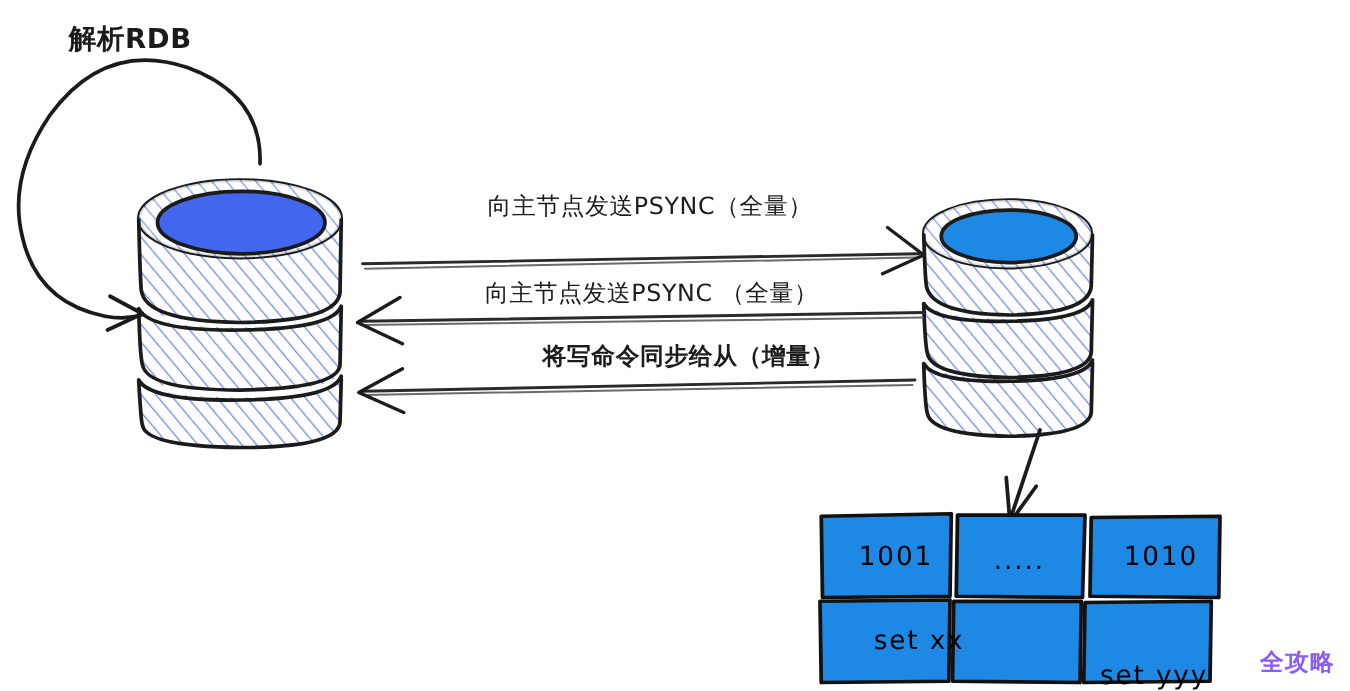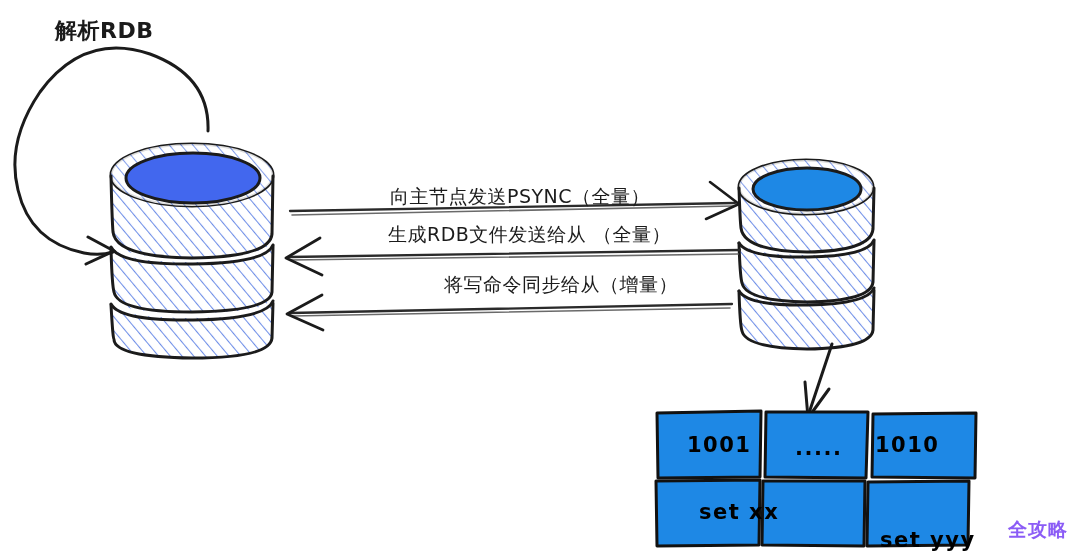--- a/index.html
+++ b/index.html
@@ -32,47 +32,47 @@
     letter-spacing: 0.5px;
   }
   .lbl-parse {
     left: 55px;
     top: 16px;
     font-size: 22px;
     font-weight: 600;
   }
   .lbl-arrow1 {
     left: 390px;
-    top: 184px;
+    top: 152px;
     font-size: 19px;
     font-weight: 500;
   }
   .lbl-arrow2 {
     left: 388px;
     top: 222px;
     font-size: 19px;
     font-weight: 500;
   }
   .lbl-arrow3 {
-    left: 444px;
+    left: 434px;
     top: 272px;
     font-size: 19px;
-    font-weight: 400;
+    font-weight: 700;
   }
   .lbl-buffer {
     left: 856px;
     top: 366px;
     font-size: 19px;
     font-weight: 500;
   }
   .box-text {
     position: absolute;
     color: #000000;
     font-size: 21px;
-    font-weight: 700;
+    font-weight: 400;
     letter-spacing: 1.5px;
     white-space: nowrap;
     font-family: "DejaVu Sans", "Liberation Sans", sans-serif;
   }
   .watermark {
     position: absolute;
     right: 12px;
     bottom: 10px;
     font-size: 19px;
     font-weight: 800;
@@ -201,27 +201,27 @@
       <path d="M656 481 L760 480 L759 545 L657 546 Z" fill="#1e88e5" stroke="#111111" stroke-width="3" stroke-linejoin="round"></path>
       <path d="M763 481 L865 481 L864 546 L762 545 Z" fill="#1e88e5" stroke="#111111" stroke-width="3" stroke-linejoin="round"></path>
       <path d="M868 482 L969 481 L968 545 L867 546 Z" fill="#1e88e5" stroke="#111111" stroke-width="3" stroke-linejoin="round"></path>
     </g>
   </svg>
 
   <div class="label lbl-parse">解析RDB</div>
 
   <div class="label lbl-arrow1">向主节点发送PSYNC（全量）</div>
 
-  <div class="label lbl-arrow2">生成RDB文件发送给从 （全量）</div>
+  <div class="label lbl-arrow2">向主节点发送PSYNC （全量）</div>
 
   <div class="label lbl-arrow3">将写命令同步给从（增量）</div>
 
 
   <div class="box-text" style="left:687px; top:433px;">1001</div>
   <div class="box-text" style="left:795px; top:436px;">.....</div>
-  <div class="box-text" style="left:875px; top:433px;">1010</div>
+  <div class="box-text" style="left:899px; top:433px;">1010</div>
 
   <div class="box-text" style="left:699px; top:500px;">set xx</div>
   <div class="box-text" style="left:795px; top:500px;"></div>
   <div class="box-text" style="left:880px; top:503px;margin-top:25px;">set yyy</div>
 
   <div class="watermark">全攻略</div>
 </div>
 
 </body></html>

